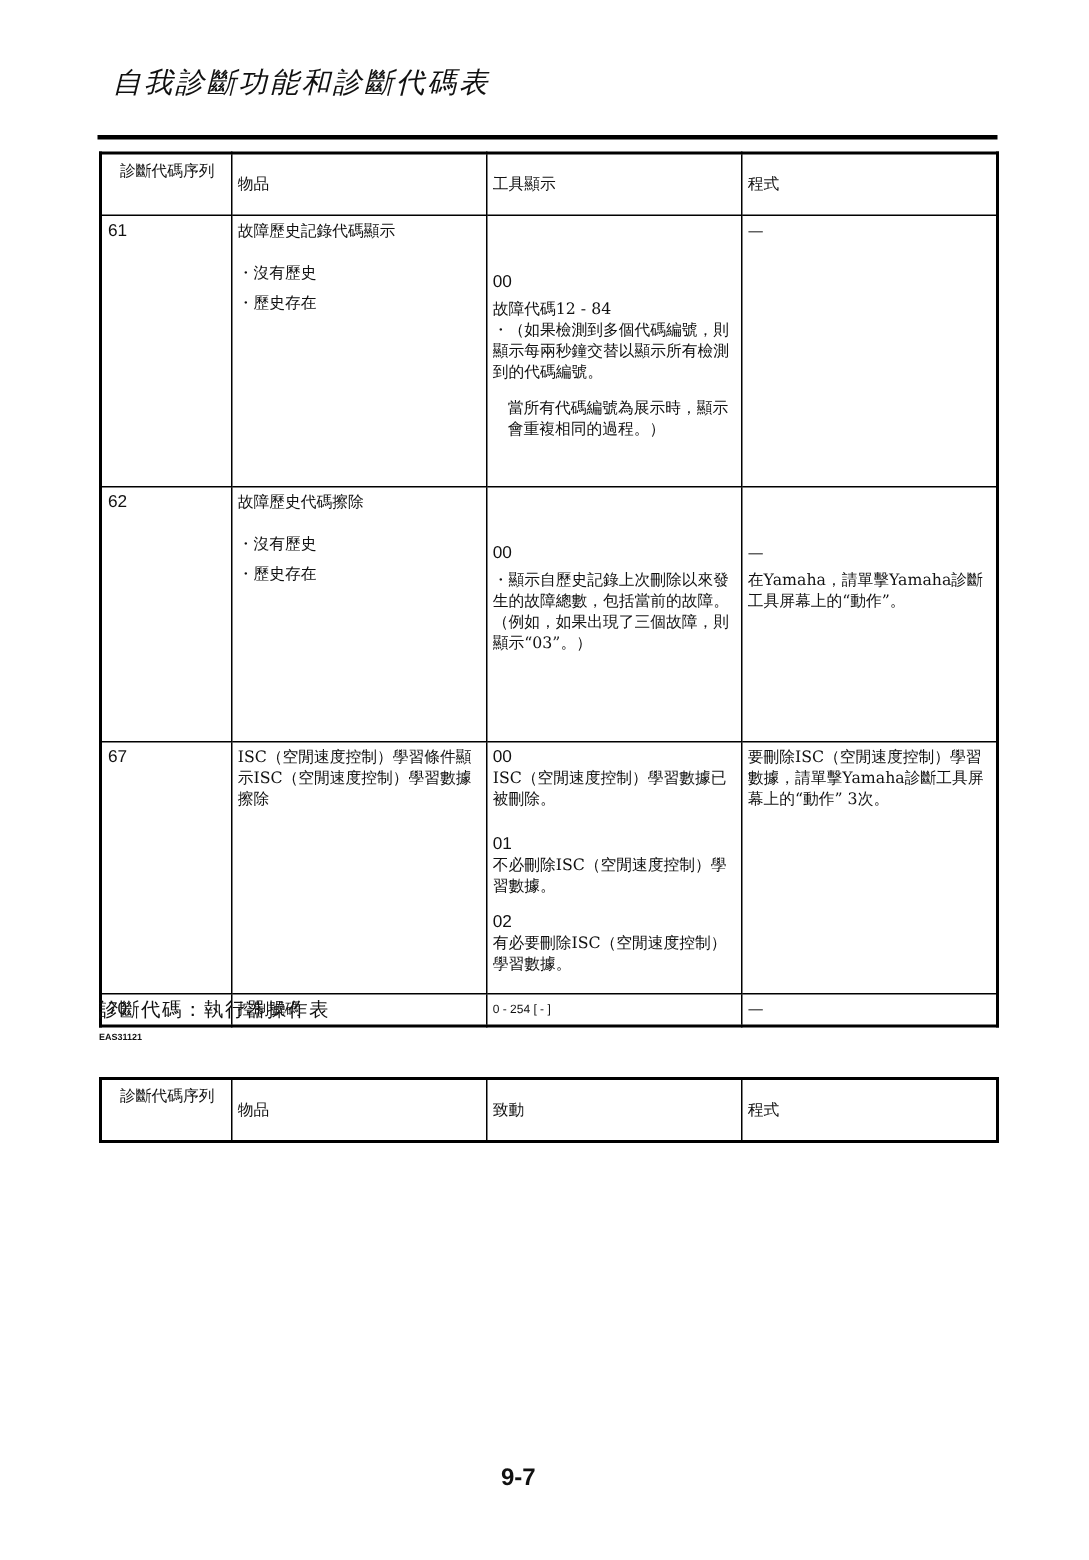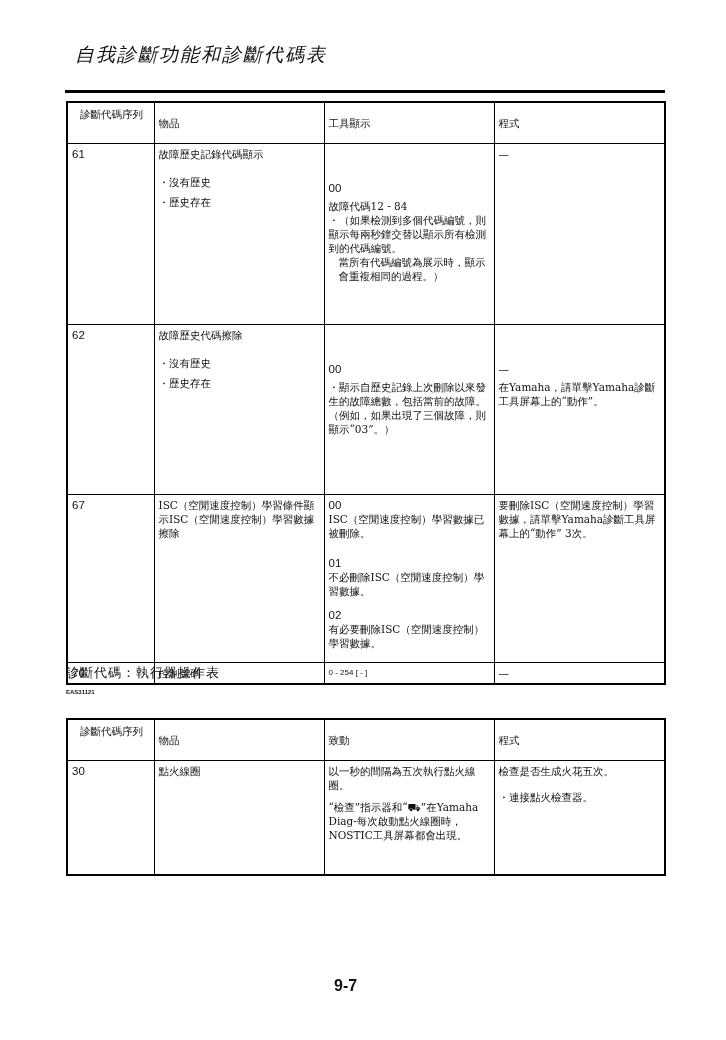--- a/index.html
+++ b/index.html
@@ -47,21 +47,21 @@
       <span class="gap"></span>
       <div style="margin-bottom:6px">・沒有歷史</div>
       <div>・歷史存在</div>
     </td>
     <td>
       <span class="gap"></span>
           <span class="gap" style="height:20px"></span>
       <div class="num" style="margin-bottom:4px">00</div>
       <div>故障代碼12 - 84</div>
       <div>・（如果檢測到多個代碼編號，則顯示每兩秒鐘交替以顯示所有檢測到的代碼編號。</div>
-      <div style="padding-left:10px">當所有代碼編號為展示時，顯示會重複相同的過程。）</div>
+      <div style="margin-top:10px;padding-left:10px">當所有代碼編號為展示時，顯示會重複相同的過程。）</div>
     </td>
     <td>—</td>
   </tr>
   <tr style="height:170px">
     <td class="num">62</td>
     <td>
       <div>故障歷史代碼擦除</div>
       <span class="gap"></span>
       <div style="margin-bottom:6px">・沒有歷史</div>
       <div>・歷史存在</div>
@@ -111,28 +111,16 @@
       <col style="width:170px">
       <col style="width:171px">
     </colgroup>
   <tbody>
       <tr class="hdr">
     <td class="c1">診斷代碼序列</td>
     <td>物品</td>
     <td>致動</td>
     <td>程式</td>
   </tr>
-  <tr style="height:114px">
-    <td class="num">30</td>
-    <td>點火線圈</td>
-    <td>
-      <div style="margin-bottom:8px">以一秒的間隔為五次執行點火線圈。</div>
-      <div>“檢查”指示器和“⛟”在Yamaha Diag-每次啟動點火線圈時，NOSTIC工具屏幕都會出現。</div>
-    </td>
-    <td>
-      <div style="margin-bottom:12px">檢查是否生成火花五次。</div>
-      <div>・連接點火檢查器。</div>
-    </td>
-  </tr>
 </tbody>
   </table>
 
 <div class="page">9-7</div>
 
 </body></html>

